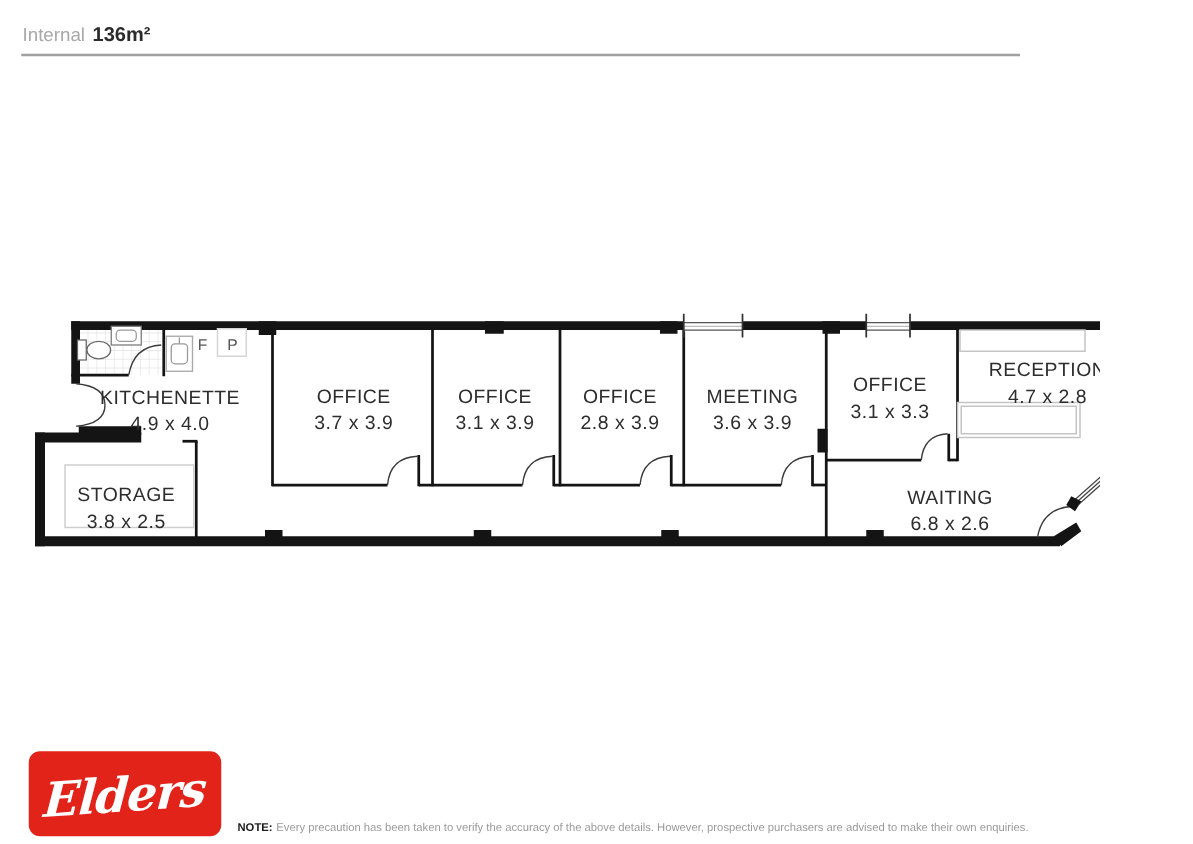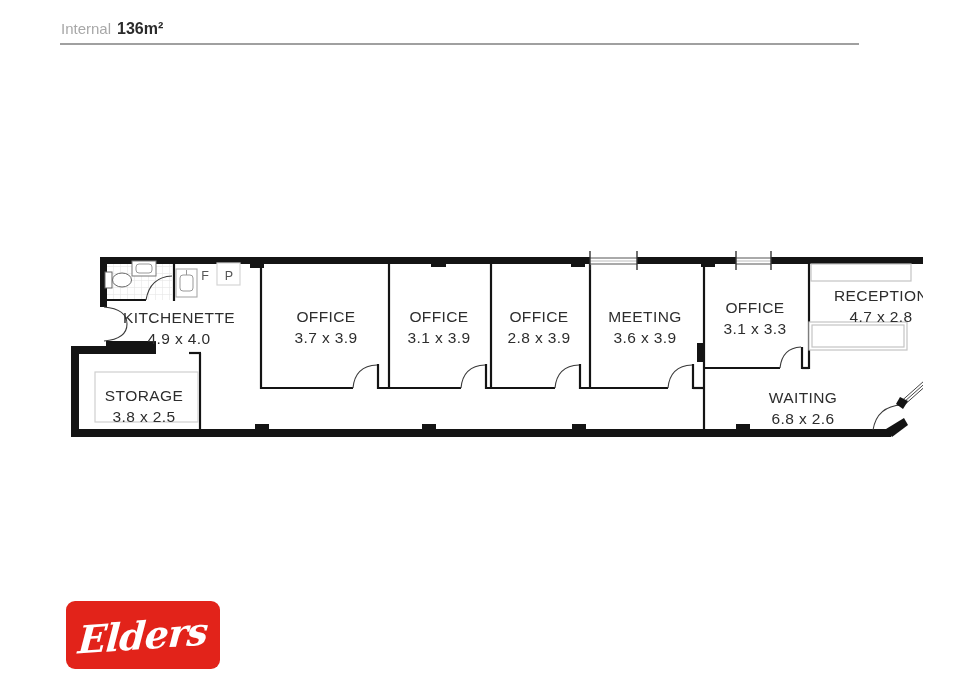--- a/index.html
+++ b/index.html
@@ -1,17 +1,17 @@
 <!DOCTYPE html>
 <html><head>
 <meta charset="utf-8">
 <style>
   html,body{margin:0;padding:0;background:#fff;}
   .page{position:relative;width:880px;height:675px;background:#ffffff;overflow:hidden;
-        font-family:"Liberation Sans",sans-serif;margin-left:43px;}
+        font-family:"Liberation Sans",sans-serif;}
   
   .area{position:absolute;left:18px;top:20px;font-size:15px;color:#a8a8a8;}
   .area .val{font-size:16px;font-weight:bold;color:#2b2b2b;margin-left:6px;}
   .address{position:absolute;top:10px;right:66px;font-size:27px;color:#3c3c3c;font-weight:300;letter-spacing:.2px;}
   .address .bold{font-weight:bold;color:#141414;}
   .rule{position:absolute;top:43px;left:17px;right:64px;height:2px;background:#a0a0a0;}
   .north{position:absolute;left:891px;top:30px;width:48px;text-align:center;}
   .north .nlabel{display:block;margin-top:1px;font-size:9px;letter-spacing:2.2px;color:#8c8c8c;}
   
   .elders-logo{position:absolute;left:23px;top:601px;width:154px;height:68px;background:#E2231A;
@@ -190,14 +190,17 @@
       <text x="838" y="301" class="rl">RECEPTION</text>
       <text x="838" y="322" class="rl">4.7 x 2.8</text>
       <text x="760" y="403" class="rl">WAITING</text>
       <text x="760" y="424" class="rl">6.8 x 2.6</text>
     </g>
   </svg>
 
   <div class="elders-logo">
     <span class="script">Elders</span>
   </div>
+  <div class="note">
+    <span class="nlab">NOTE:</span><span>Every precaution has been taken to verify the accuracy of the above details. However, prospective purchasers are advised to make their own enquiries.</span>
+  </div>
 
 </div>
 
 </body></html>

